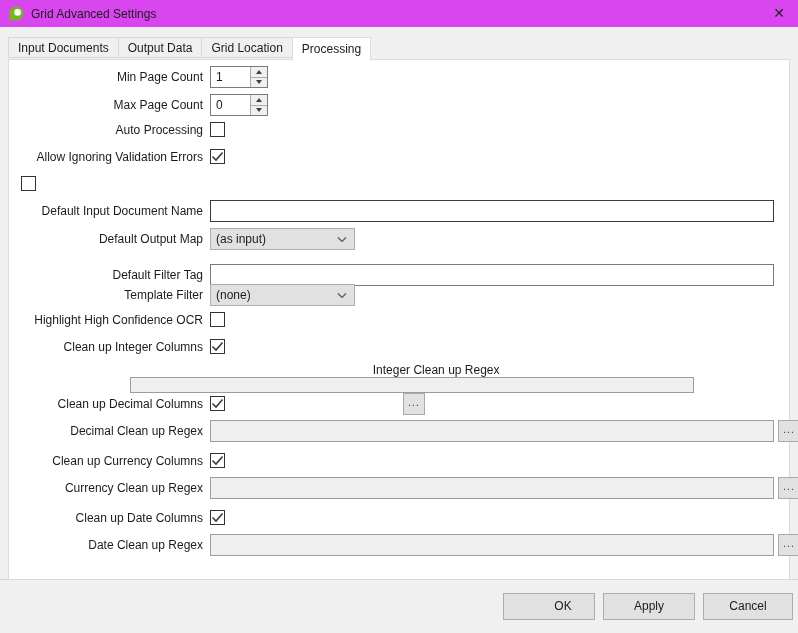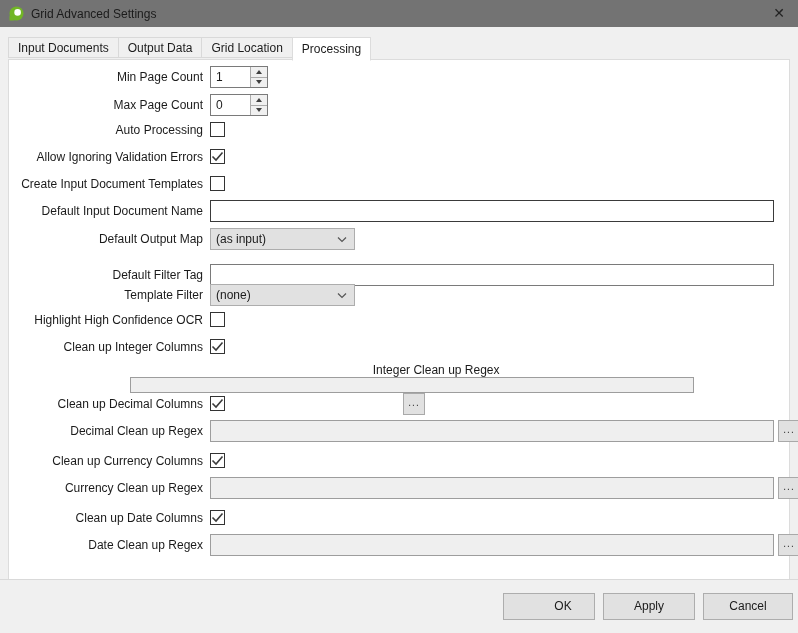--- a/index.html
+++ b/index.html
@@ -1,21 +1,21 @@
 <!DOCTYPE html>
 <html><head>
 <meta charset="utf-8">
 <style>
   html,body{margin:0;padding:0;}
   body{
     width:798px;height:633px;position:relative;overflow:hidden;
     background:#f0f0f0;
     font-family:"Liberation Sans",sans-serif;font-size:12px;color:#1b1b1b;
   }
-  .titlebar{position:absolute;left:0;top:0;width:798px;height:27px;background:#737373;
+  .titlebar{position:absolute;left:0;top:0;width:798px;height:27px;background:#d946ef;
     display:flex;align-items:center;padding-left:8px;box-sizing:border-box;}
   .logo{width:16px;height:16px;flex:0 0 auto;}
   .title{margin-left:7px;}
   .close{position:absolute;right:13px;top:5px;font-size:14px;color:#222;cursor:default;line-height:16px;}
 
   .tabs{position:absolute;left:8px;top:37px;height:23px;display:flex;align-items:flex-start;z-index:3;}
   .tab{height:21px;line-height:20px;padding:0 9px;background:#f0f0f0;
     border:1px solid #d9d9d9;box-sizing:border-box;margin-right:-1px;white-space:nowrap;}
   .tab.active{background:#ffffff;height:24px;line-height:22px;border-color:#dcdcdc;
     border-bottom:1px solid #ffffff;position:relative;z-index:4;margin-bottom:-1px;}
@@ -120,21 +120,20 @@
   <div class="row" style="top:89px;height:15px;">
     <span class="lbl">Allow Ignoring Validation Errors</span>
     <div class="checkbox checked">
       <svg width="13" height="11" viewBox="0 0 13 11">
           <polyline points="1.5,5.5 5,9 11.5,1.5" fill="none" stroke="#3b3b3b" stroke-width="1.6"></polyline>
         </svg>
     </div>
   </div>
 
   <div class="row" style="top:116px;height:15px;">
-    <span class="lbl">Create Input Document Templates</span>
     <div class="checkbox">
       
     </div>
   </div>
 
   <div class="row" style="top:140px;height:22px;">
     <span class="lbl">Default Input Document Name</span>
     <input class="textbox focused" value="" style="">
   </div>
 

